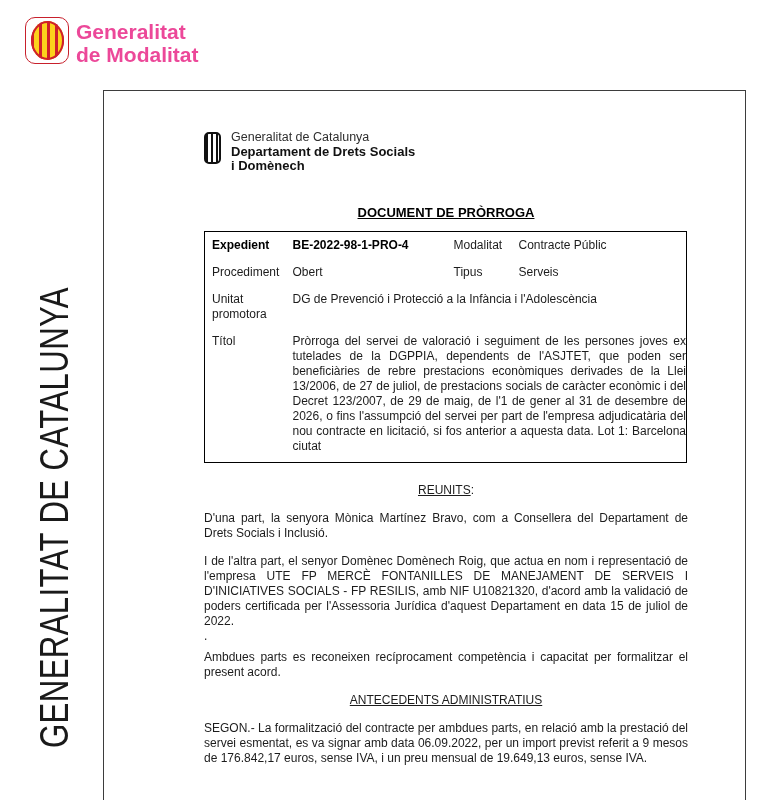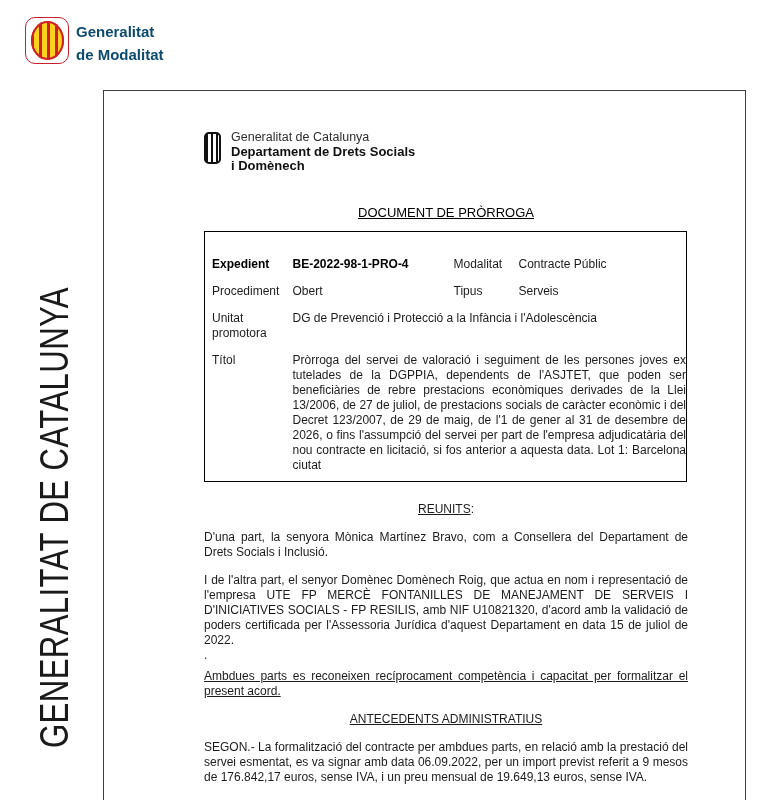--- a/index.html
+++ b/index.html
@@ -6,57 +6,57 @@
   html,body { width:763px; height:800px; overflow:hidden; background:#ffffff;
     font-family:"Liberation Sans", sans-serif; color:#1c1c1c; }
 
   
   .brand { position:absolute; left:25px; top:17px; display:flex; align-items:flex-start; gap:7px; }
   .senyera-outline { width:44px; height:47px; border:1.5px solid #c8202c; border-radius:10px;
     display:flex; align-items:center; justify-content:center; background:#fff; }
   .senyera-oval { width:33px; height:39px; border-radius:50%;
     background:repeating-linear-gradient(90deg, #cf202a 0 3.5px, #fcd21c 3.5px 8px);
     box-shadow:inset 0 0 0 2px #cf202a; }
-  .brand-text { font-weight:bold; font-size:15px; line-height:23px; color:#0c4a6e; padding-top:3px; }
+  .brand-text { font-weight:bold; font-size:21px; line-height:23px; color:#ec4899; padding-top:3px; }
 
   
   .watermark { position:absolute; left:31px; top:748px; transform:rotate(-90deg);
     transform-origin:0 0; white-space:nowrap; }
   .watermark span { display:inline-block; transform:scaleX(0.76); transform-origin:0 0;
     font-size:41px; letter-spacing:0.5px; color:#1a1a1a; }
 
   
   .page { position:absolute; left:103px; top:90px; width:643px; height:730px;
     border:1.5px solid #3d3d3d; background:#fff; padding:0 57px 0 100px; }
 
   .doc-header { margin-top:39px; display:flex; gap:10px; }
   .dept-logo { width:17px; height:32px; margin-top:2px; border:2px solid #111; border-radius:5px;
     background:repeating-linear-gradient(90deg, #111 0 2px, #fff 2px 4.8px); flex:0 0 auto; }
   .doc-header-text { font-size:12.5px; line-height:14.5px; }
   .doc-header-text .l1 { color:#2e2e2e; }
   .doc-header-text .l2, .doc-header-text .l3 { font-weight:bold; font-size:13px; color:#111; }
 
-  .doc-title { margin-top:31px; text-align:center; font-weight:normal; font-size:13px;
+  .doc-title { margin-top:31px; text-align:center; font-weight:bold; font-size:13px;
     text-decoration:underline; color:#000; }
 
   table.info { margin-top:11px; width:482px; border:1px solid #000; border-collapse:collapse;
     table-layout:fixed; font-size:12px; line-height:15px; }
   table.info td { vertical-align:top; padding:6px 0 6px 0; }
   table.info td.lbl { padding-left:7px; padding-right:4px; }
-  table.info tr.first td { padding-top:25px; }
+  table.info tr.first td { padding-top:6px; }
   table.info tr.last td { padding-bottom:8px; }
   table.info .b { font-weight:bold; color:#000; }
   td.just { text-align:justify; padding-right:2px; }
 
   .body-text { font-size:12px; line-height:15px; }
   .body-text p { text-align:justify; margin-top:13px; }
   p.heading { text-align:center; }
   p.heading .u { text-decoration:underline; }
   p.dot-line { margin-top:0; }
-  p.after-dot { margin-top:6px;text-decoration:underline; }
+  p.after-dot { margin-top:6px; }
   .sect-reunits { margin-top:20px !important; }
 </style>
 </head>
 <body>
 
 <div class="brand">
   <div class="senyera-outline">
     <div class="senyera-oval"></div>
   </div>
   <div class="brand-text">

